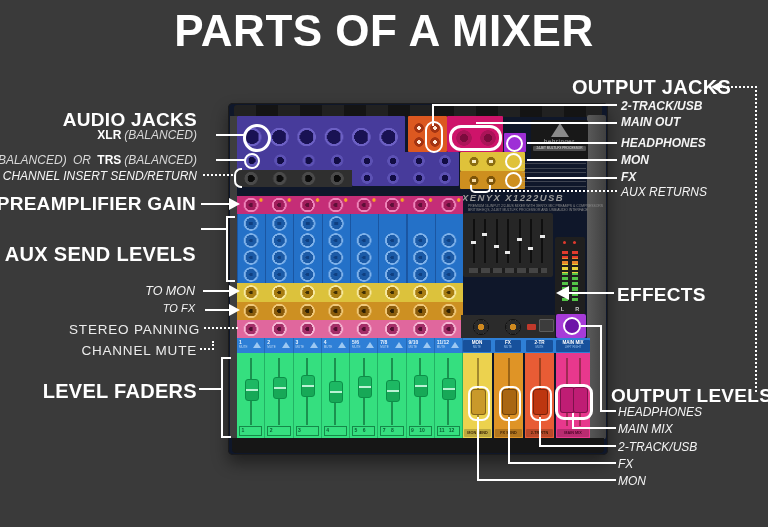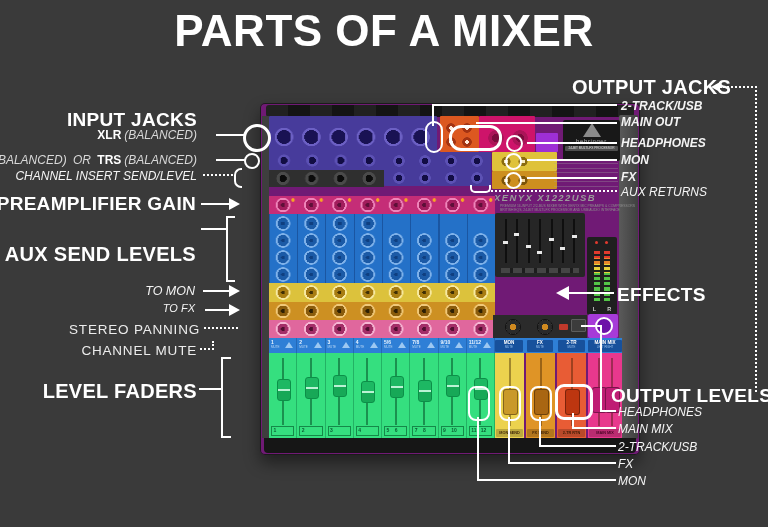--- a/index.html
+++ b/index.html
@@ -26,22 +26,22 @@
         border-bottom:7px solid transparent;border-right:13px solid #fff;}
   .ar-ls{position:absolute;width:0;height:0;border-top:5px solid transparent;
         border-bottom:5px solid transparent;border-right:9px solid #fff;}
   .paren{position:absolute;width:6px;height:16px;border-left:2px solid #fff;border-top:2px solid #fff;
          border-bottom:2px solid #fff;border-radius:7px 0 0 7px;}
   .brace{position:absolute;width:17px;height:6px;border-left:2px solid #fff;border-right:2px solid #fff;
          border-bottom:2px solid #fff;border-radius:0 0 5px 5px;}
   .wol{position:absolute;border:2.5px solid #fff;border-radius:8px;}
   .wolc{position:absolute;border:2.5px solid #fff;border-radius:50%;}
   
-  .mixer{position:absolute;left:228px;top:103px;width:380px;height:352px;background:#701a75;
-         border-radius:5px;box-shadow:0 8px 16px rgba(0,0,0,.45),inset 0 0 0 1px #1b1b1b;margin-left:32px;}
+  .mixer{position:absolute;left:228px;top:103px;width:380px;height:352px;background:#0f172a;
+         border-radius:5px;box-shadow:0 8px 16px rgba(0,0,0,.45),inset 0 0 0 1px #1b1b1b;}
   .mixer *{position:absolute;}
   .mtopstrip{left:6px;top:2px;width:368px;height:12px;background:#181818;border-radius:3px;
      background-image:repeating-linear-gradient(to right,#212121 0 22px,#141414 22px 44px);}
   .mbotstrip{left:4px;bottom:2px;width:372px;height:15px;background:#161616;border-radius:0 0 4px 4px;}
   .msideL{left:2px;top:13px;width:7px;height:322px;background:#3e3e3e;}
   .msideR{right:2px;top:12px;width:19px;height:324px;background:#4d4d4d;border-radius:2px;
      background-image:linear-gradient(to right,#5a5a5a,#404040);}
   
   .ov{border-radius:1px;}
   .ov-a{left:9px;top:13px;width:168px;height:54px;background:#473b9b;}
@@ -431,30 +431,30 @@
   <div class="ln" style="left:600px;top:410px;width:16px;height:2px"></div>
   <div class="ln" style="left:572px;top:413px;width:2px;height:16px"></div>
   <div class="ln" style="left:572px;top:427px;width:44px;height:2px"></div>
   <div class="ln" style="left:539px;top:417px;width:2px;height:30px"></div>
   <div class="ln" style="left:539px;top:445px;width:77px;height:2px"></div>
   <div class="ln" style="left:508px;top:417px;width:2px;height:47px"></div>
   <div class="ln" style="left:508px;top:462px;width:108px;height:2px"></div>
   <div class="ln" style="left:477px;top:417px;width:2px;height:64px"></div>
   <div class="ln" style="left:477px;top:479px;width:139px;height:2px"></div>
 
-  <div class="hlbl ra" style="right:571px;top:109px;font-size:19px">INPUT JACKS</div>
+  <div class="hlbl ra" style="right:571px;top:109px;font-size:19px">AUDIO JACKS</div>
   <div class="slbl ra" style="right:571px;top:128px">
     <span class="nm">XLR</span><span class="nt">(BALANCED)</span>
   </div>
   <div class="slbl ra" style="right:571px;top:153px">
     <span class="nt">(UNBALANCED)</span>
     <span class="nt">OR</span>
     <span class="nm" style="margin-left:3px">TRS</span><span class="nt">(BALANCED)</span>
   </div>
-  <div class="slbl ra it" style="right:571px;top:169px;font-weight:normal">CHANNEL INSERT SEND/LEVEL</div>
+  <div class="slbl ra it" style="right:571px;top:169px;font-weight:normal">CHANNEL INSERT SEND/RETURN</div>
   <div class="hlbl ra" style="right:572px;top:193px;font-size:19px">PREAMPLIFIER GAIN</div>
   <div class="hlbl ra" style="right:572px;top:243px;font-size:20px">AUX SEND LEVELS</div>
   <div class="slbl ra it" style="right:573px;top:284px;font-size:12.5px;font-weight:normal">TO MON</div>
   <div class="slbl ra it" style="right:573px;top:302px;font-size:11px;font-weight:normal">TO FX</div>
   <div class="slbl ra thin" style="right:571px;top:343px">CHANNEL MUTE</div>
   <div class="slbl ra thin" style="right:568px;top:322px">STEREO PANNING</div>
   <div class="hlbl ra" style="right:571px;top:380px;font-size:20px">LEVEL FADERS</div>
 
   <div class="hlbl" style="left:572px;top:76px;font-size:20px">OUTPUT JACKS</div>
   <div class="slbl it" style="left:621px;top:99px">2-TRACK/USB</div>

